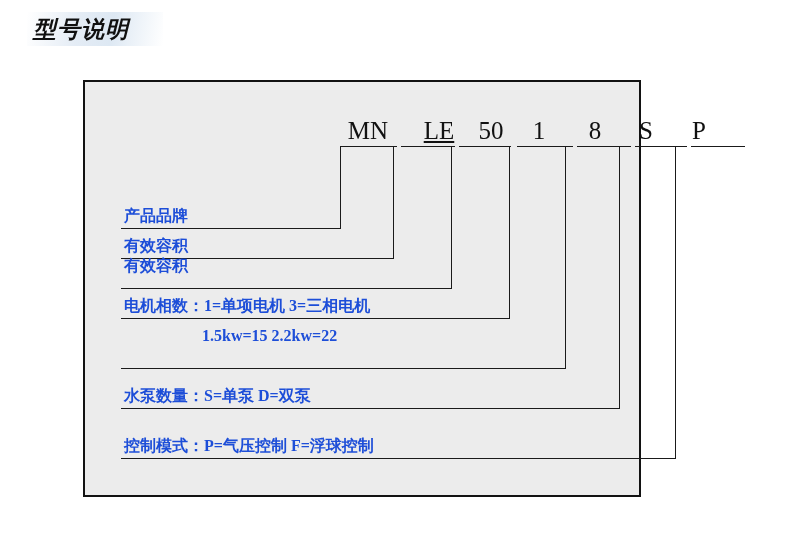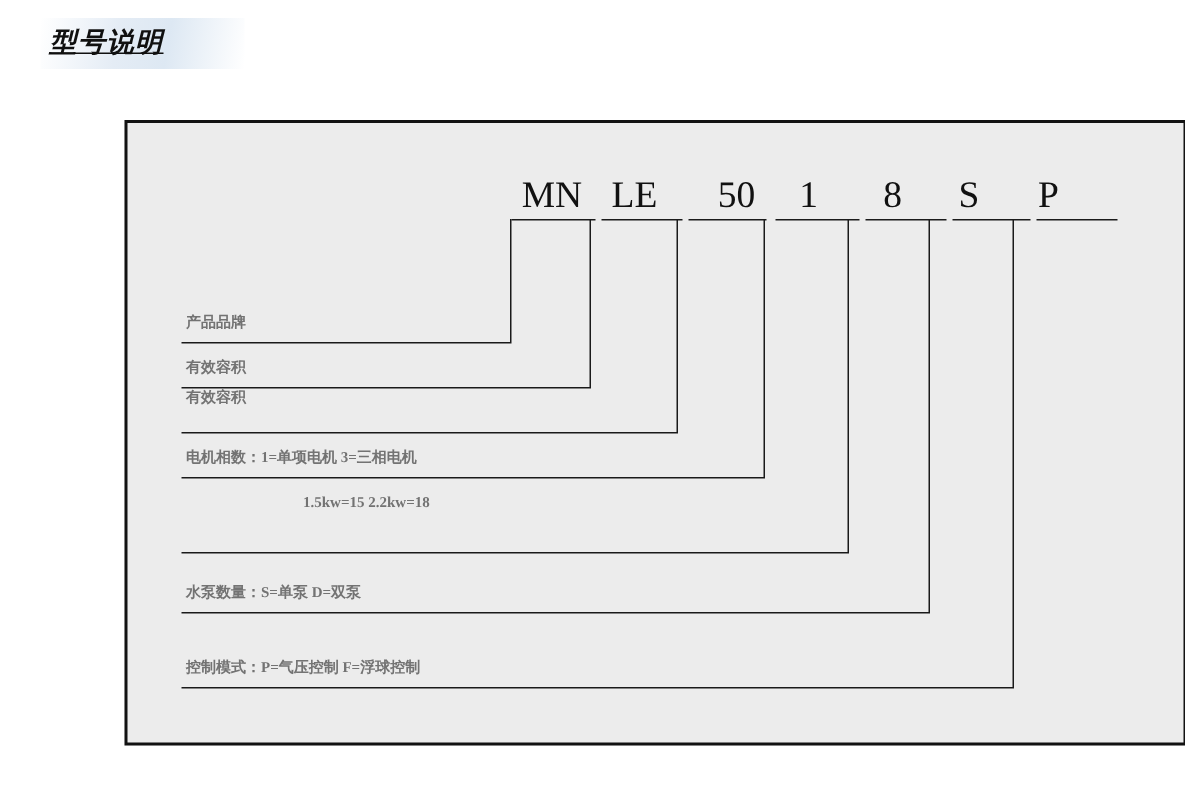--- a/index.html
+++ b/index.html
@@ -17,33 +17,32 @@
     left:27px; top:12px;
     width:136px; height:34px;
     background:linear-gradient(100deg,#ffffff 0%,#e4ecf5 38%,#dde8f3 62%,#ffffff 100%);
   }
   #title-text{
     position:absolute;
     left:33px; top:14px;
     font-family:"DejaVu Sans","Liberation Sans",sans-serif;
     font-weight:bold;
     font-style:italic;
-    font-size:18px;
+    font-size:23px;
     letter-spacing:1px;
     color:#101010;
     white-space:nowrap;
     line-height:30px;
-    text-decoration:underline;
   }
 
   
   #diagram{
     position:absolute;
     left:83px; top:80px;
-    width:708px; height:417px;
+    width:558px; height:417px;
     background:#ececec;
     border:2px solid #121212;
     box-sizing:border-box;
   }
 
   
   .code-cell{
     position:absolute;
     top:34px;
     height:30px;
@@ -71,40 +70,40 @@
     height:0;
     border-top:1.6px solid #1a1a1a;
   }
 
   
   .label{
     position:absolute;
     left:39px;
     font-family:"Liberation Serif","DejaVu Serif",serif;
     font-weight:bold;
-    font-size:10px;
-    color:#737373;
+    font-size:16px;
+    color:#1d4ed8;
     white-space:nowrap;
     line-height:19px;
   }
   .label .lbl-sub{
     display:block;
     padding-left:78px;
   }
 </style>
 </head>
 <body>
 
 <div id="title-bar"></div>
 <div id="title-text">型号说明</div>
 
 <div id="diagram">
 
   <div class="code-cell" style="left:254px;width:58px;">MN</div>
-  <div class="code-cell" style="left:312px;width:52px;">LE</div>
+  <div class="code-cell" style="left:328px;width:52px;text-decoration:underline;">LE</div>
   <div class="code-cell" style="left:380px;width:52px;">50</div>
   <div class="code-cell" style="left:428px;width:52px;">1</div>
   <div class="code-cell" style="left:484px;width:52px;">8</div>
   <div class="code-cell" style="left:538px;width:46px;">S</div>
   <div class="code-cell" style="left:588px;width:52px;">P</div>
 
   <div class="code-underline" style="left:256px;top:64px;width:56px;"></div>
   <div class="code-underline" style="left:316px;top:64px;width:54px;"></div>
   <div class="code-underline" style="left:374px;top:64px;width:52px;"></div>
   <div class="code-underline" style="left:432px;top:64px;width:56px;"></div>
@@ -134,21 +133,21 @@
   <div class="label" style="top:154px;">
     <span>有效容积</span>
   </div>
   <div class="label" style="top:174px;">
     <span>有效容积</span>
   </div>
   <div class="label" style="top:214px;">
     <span>电机相数：1=单项电机  3=三相电机</span>
   </div>
   <div class="label" style="top:244px;">
-    <span class="lbl-sub">1.5kw=15   2.2kw=18</span>
+    <span class="lbl-sub">1.5kw=15   2.2kw=22</span>
   </div>
   <div class="label" style="top:354px;">
     <span>控制模式：P=气压控制  F=浮球控制</span>
   </div>
   <div class="label" style="top:304px;">
     <span>水泵数量：S=单泵    D=双泵</span>
   </div>
 
 </div>
 

